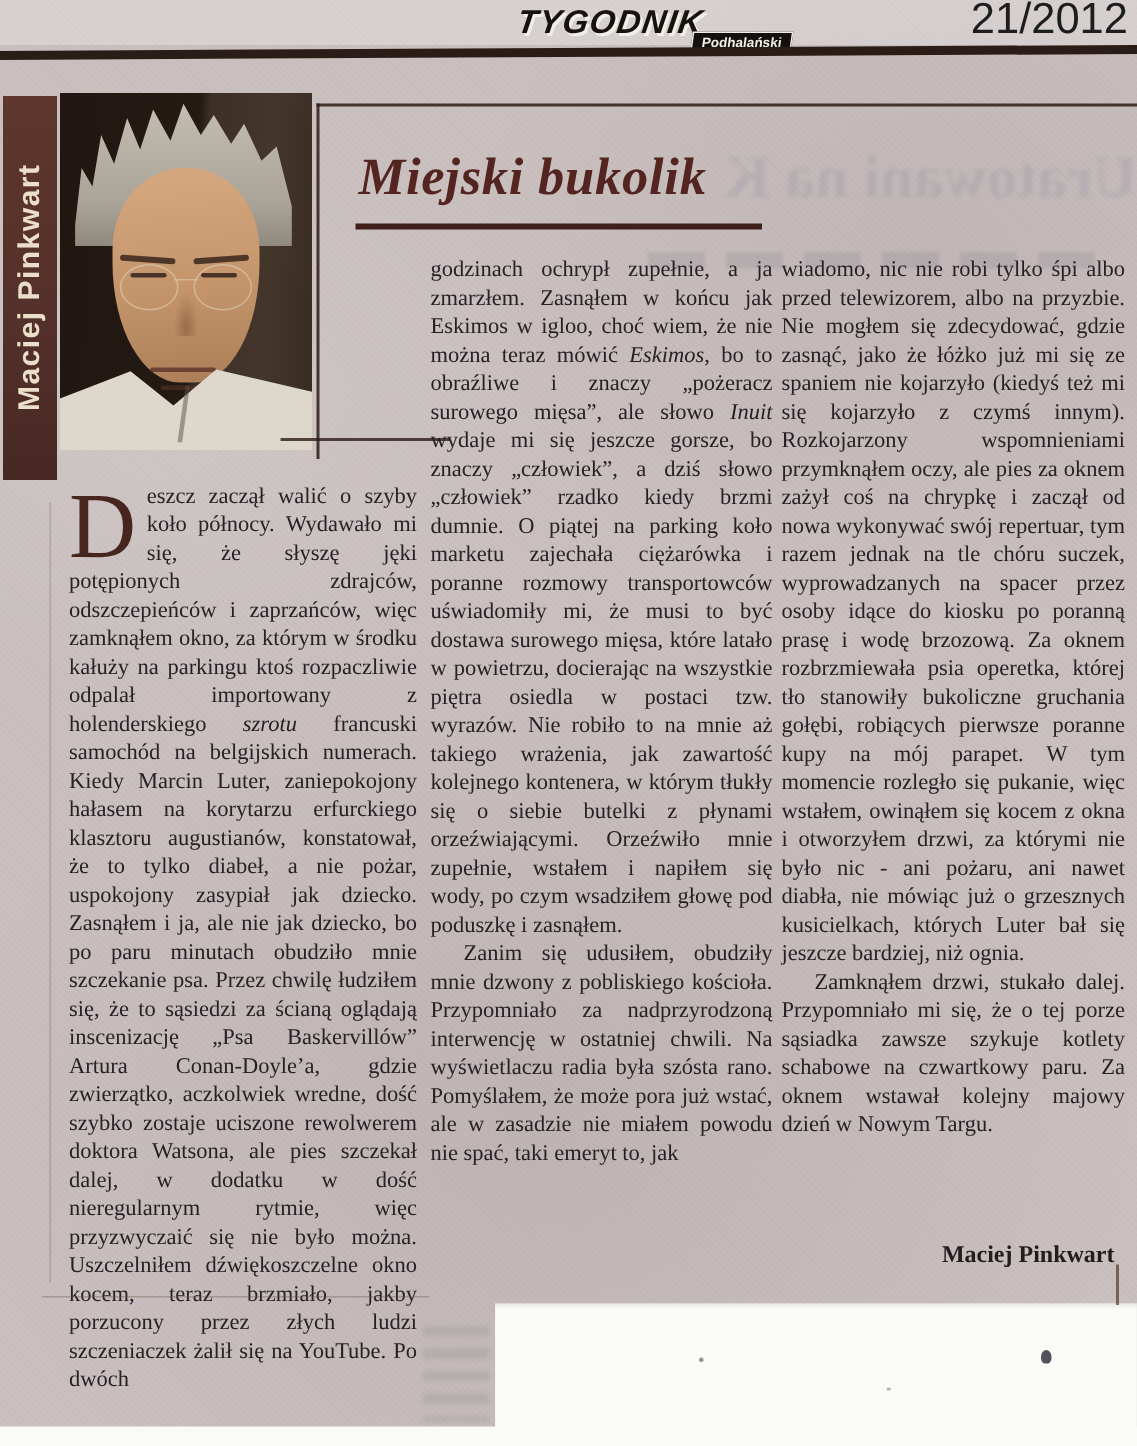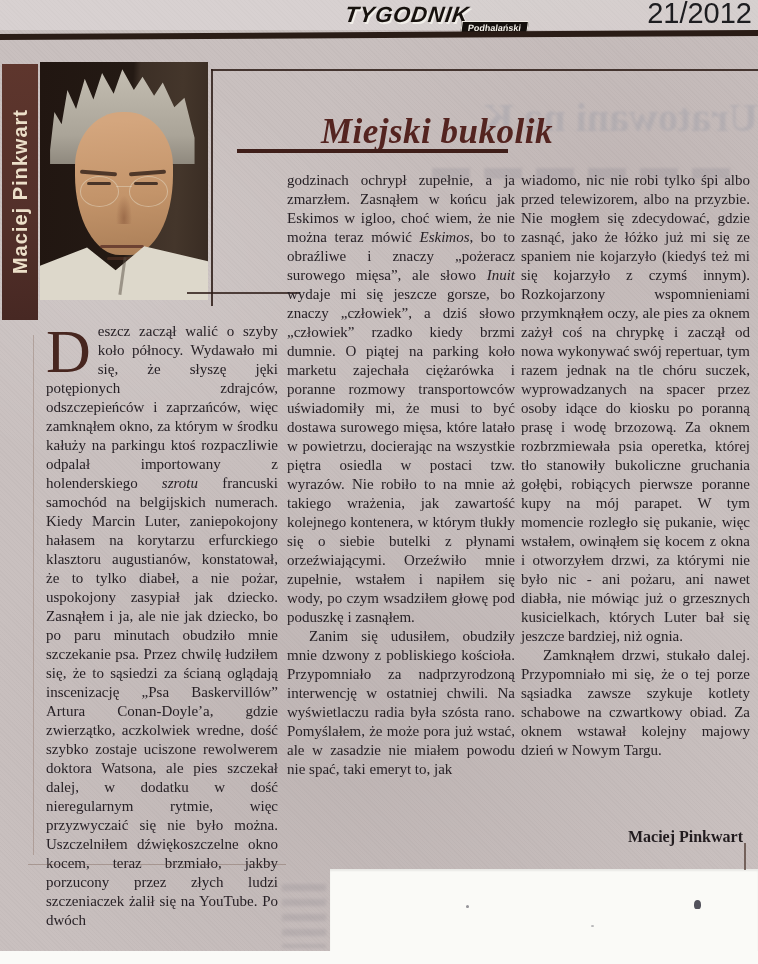--- a/index.html
+++ b/index.html
@@ -133,33 +133,33 @@
     <div class="mouth"></div>
     <div class="chin"></div>
     <div class="shirt"></div>
     <div class="collar"></div>
   </div>
 
   <div class="vline"></div>
   <div class="hline"></div>
   <div class="photo-underline"></div>
 
-  <h1 class="title" style="margin:16px;text-align:right;">Miejski bukolik</h1>
+  <h1 class="title" style="margin:2px;">Miejski bukolik</h1>
   <div class="title-rule"></div>
 
   <div class="col col-1">
       <p class=""><span class="dropcap">D</span><span>eszcz zaczął walić o szyby koło północy. Wydawało mi się, że słyszę jęki potępionych zdrajców, odszczepieńców i zaprzańców, więc zamknąłem okno, za którym w środku kałuży na parkingu ktoś rozpaczliwie odpalał importowany z holenderskiego </span><span style="font-style: italic;">szrotu</span><span> francuski samochód na belgijskich numerach. Kiedy Marcin Luter, zaniepokojony hałasem na korytarzu erfurckiego klasztoru augustianów, konstatował, że to tylko diabeł, a nie pożar, uspokojony zasypiał jak dziecko. Zasnąłem i ja, ale nie jak dziecko, bo po paru minutach obudziło mnie szczekanie psa. Przez chwilę łudziłem się, że to sąsiedzi za ścianą oglądają inscenizację „Psa Baskervillów” Artura Conan-Doyle’a, gdzie zwierzątko, aczkolwiek wredne, dość szybko zostaje uciszone rewolwerem doktora Watsona, ale pies szczekał dalej, w dodatku w dość nieregularnym rytmie, więc przyzwyczaić się nie było można. Uszczelniłem dźwiękoszczelne okno kocem, teraz brzmiało, jakby porzucony przez złych ludzi szczeniaczek żalił się na YouTube. Po dwóch</span></p>
     </div>
   <div class="col col-2">
       <p class=""><span>godzinach ochrypł zupełnie, a ja zmarzłem. Zasnąłem w końcu jak Eskimos w igloo, choć wiem, że nie można teraz mówić </span><span style="font-style: italic;">Eskimos</span><span>, bo to obraźliwe i znaczy „pożeracz surowego mięsa”, ale słowo </span><span style="font-style: italic;">Inuit</span><span> wydaje mi się jeszcze gorsze, bo znaczy „człowiek”, a dziś słowo „człowiek” rzadko kiedy brzmi dumnie. O piątej na parking koło marketu zajechała ciężarówka i poranne rozmowy transportowców uświadomiły mi, że musi to być dostawa surowego mięsa, które latało w powietrzu, docierając na wszystkie piętra osiedla w postaci tzw. wyrazów. Nie robiło to na mnie aż takiego wrażenia, jak zawartość kolejnego kontenera, w którym tłukły się o siebie butelki z płynami orzeźwiającymi. Orzeźwiło mnie zupełnie, wstałem i napiłem się wody, po czym wsadziłem głowę pod poduszkę i zasnąłem.</span></p>
       <p class="indent"><span>Zanim się udusiłem, obudziły mnie dzwony z pobliskiego kościoła. Przypomniało za nadprzyrodzoną interwencję w ostatniej chwili. Na wyświetlaczu radia była szósta rano. Pomyślałem, że może pora już wstać, ale w zasadzie nie miałem powodu nie spać, taki emeryt to, jak</span></p>
     </div>
   <div class="col col-3">
       <p class=""><span>wiadomo, nic nie robi tylko śpi albo przed telewizorem, albo na przyzbie. Nie mogłem się zdecydować, gdzie zasnąć, jako że łóżko już mi się ze spaniem nie kojarzyło (kiedyś też mi się kojarzyło z czymś innym). Rozkojarzony wspomnieniami przymknąłem oczy, ale pies za oknem zażył coś na chrypkę i zaczął od nowa wykonywać swój repertuar, tym razem jednak na tle chóru suczek, wyprowadzanych na spacer przez osoby idące do kiosku po poranną prasę i wodę brzozową. Za oknem rozbrzmiewała psia operetka, której tło stanowiły bukoliczne gruchania gołębi, robiących pierwsze poranne kupy na mój parapet. W tym momencie rozległo się pukanie, więc wstałem, owinąłem się kocem z okna i otworzyłem drzwi, za którymi nie było nic - ani pożaru, ani nawet diabła, nie mówiąc już o grzesznych kusicielkach, których Luter bał się jeszcze bardziej, niż ognia.</span></p>
-      <p class="indent"><span>Zamknąłem drzwi, stukało dalej. Przypomniało mi się, że o tej porze sąsiadka zawsze szykuje kotlety schabowe na czwartkowy obiad. Za oknem wstawał kolejny majowy dzień w Nowym Targu.</span></p>
+      <p class="indent"><span>Zamknąłem drzwi, stukało dalej. Przypomniało mi się, że o tej porze sąsiadka zawsze szykuje kotlety schabowe na czwartkowy paru. Za oknem wstawał kolejny majowy dzień w Nowym Targu.</span></p>
     </div>
   <div class="byline">Maciej Pinkwart</div>
 
   <div class="cut-br"></div>
   <div class="cut-bottom"></div>
 
   <div class="mark-v-left"></div>
   <div class="mark-h-left"></div>
   <div class="mark-corner"></div>
   <div class="speck a"></div>

